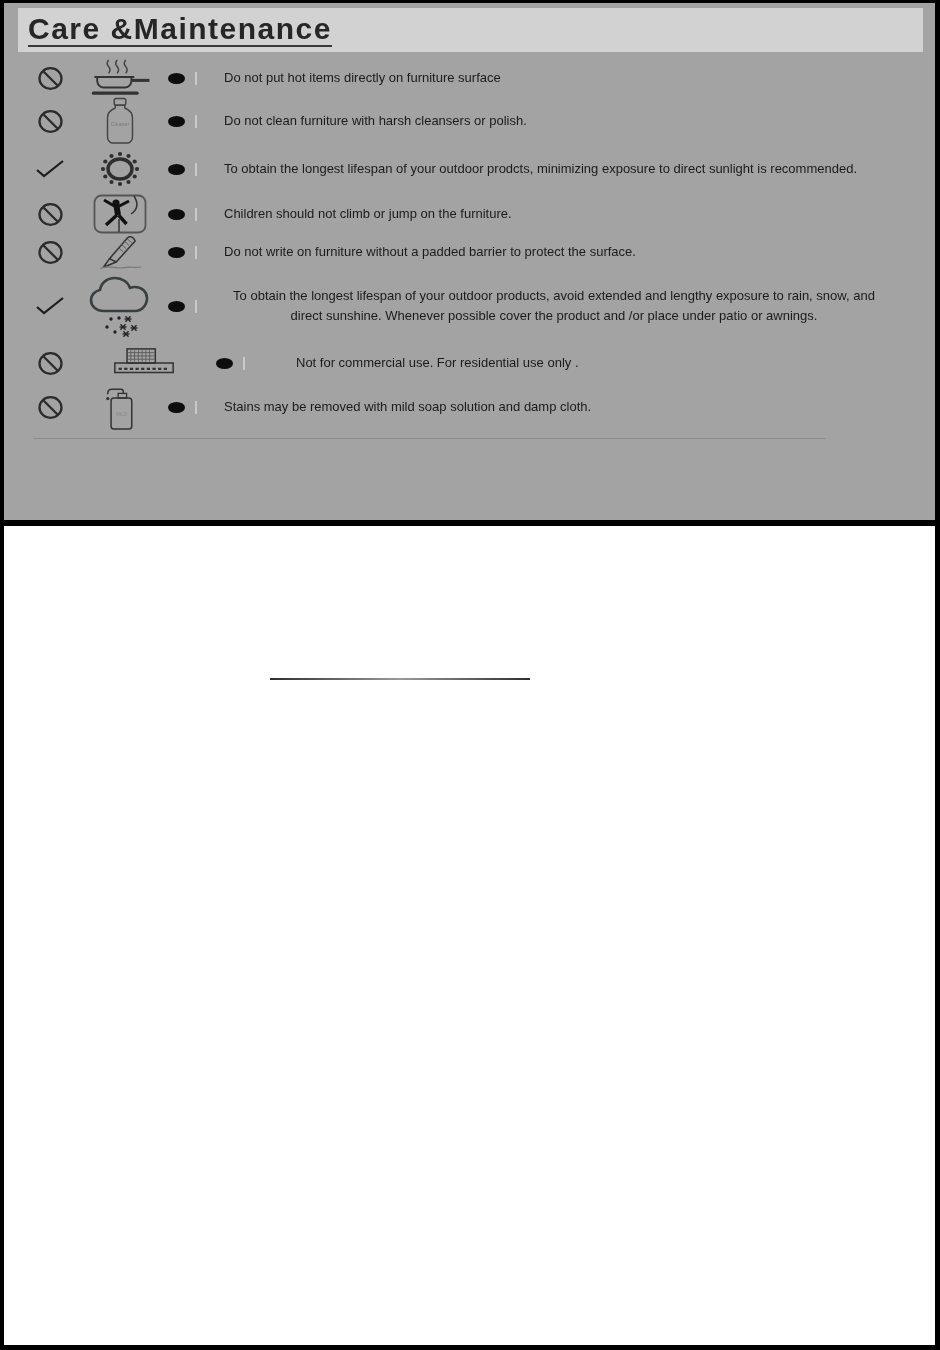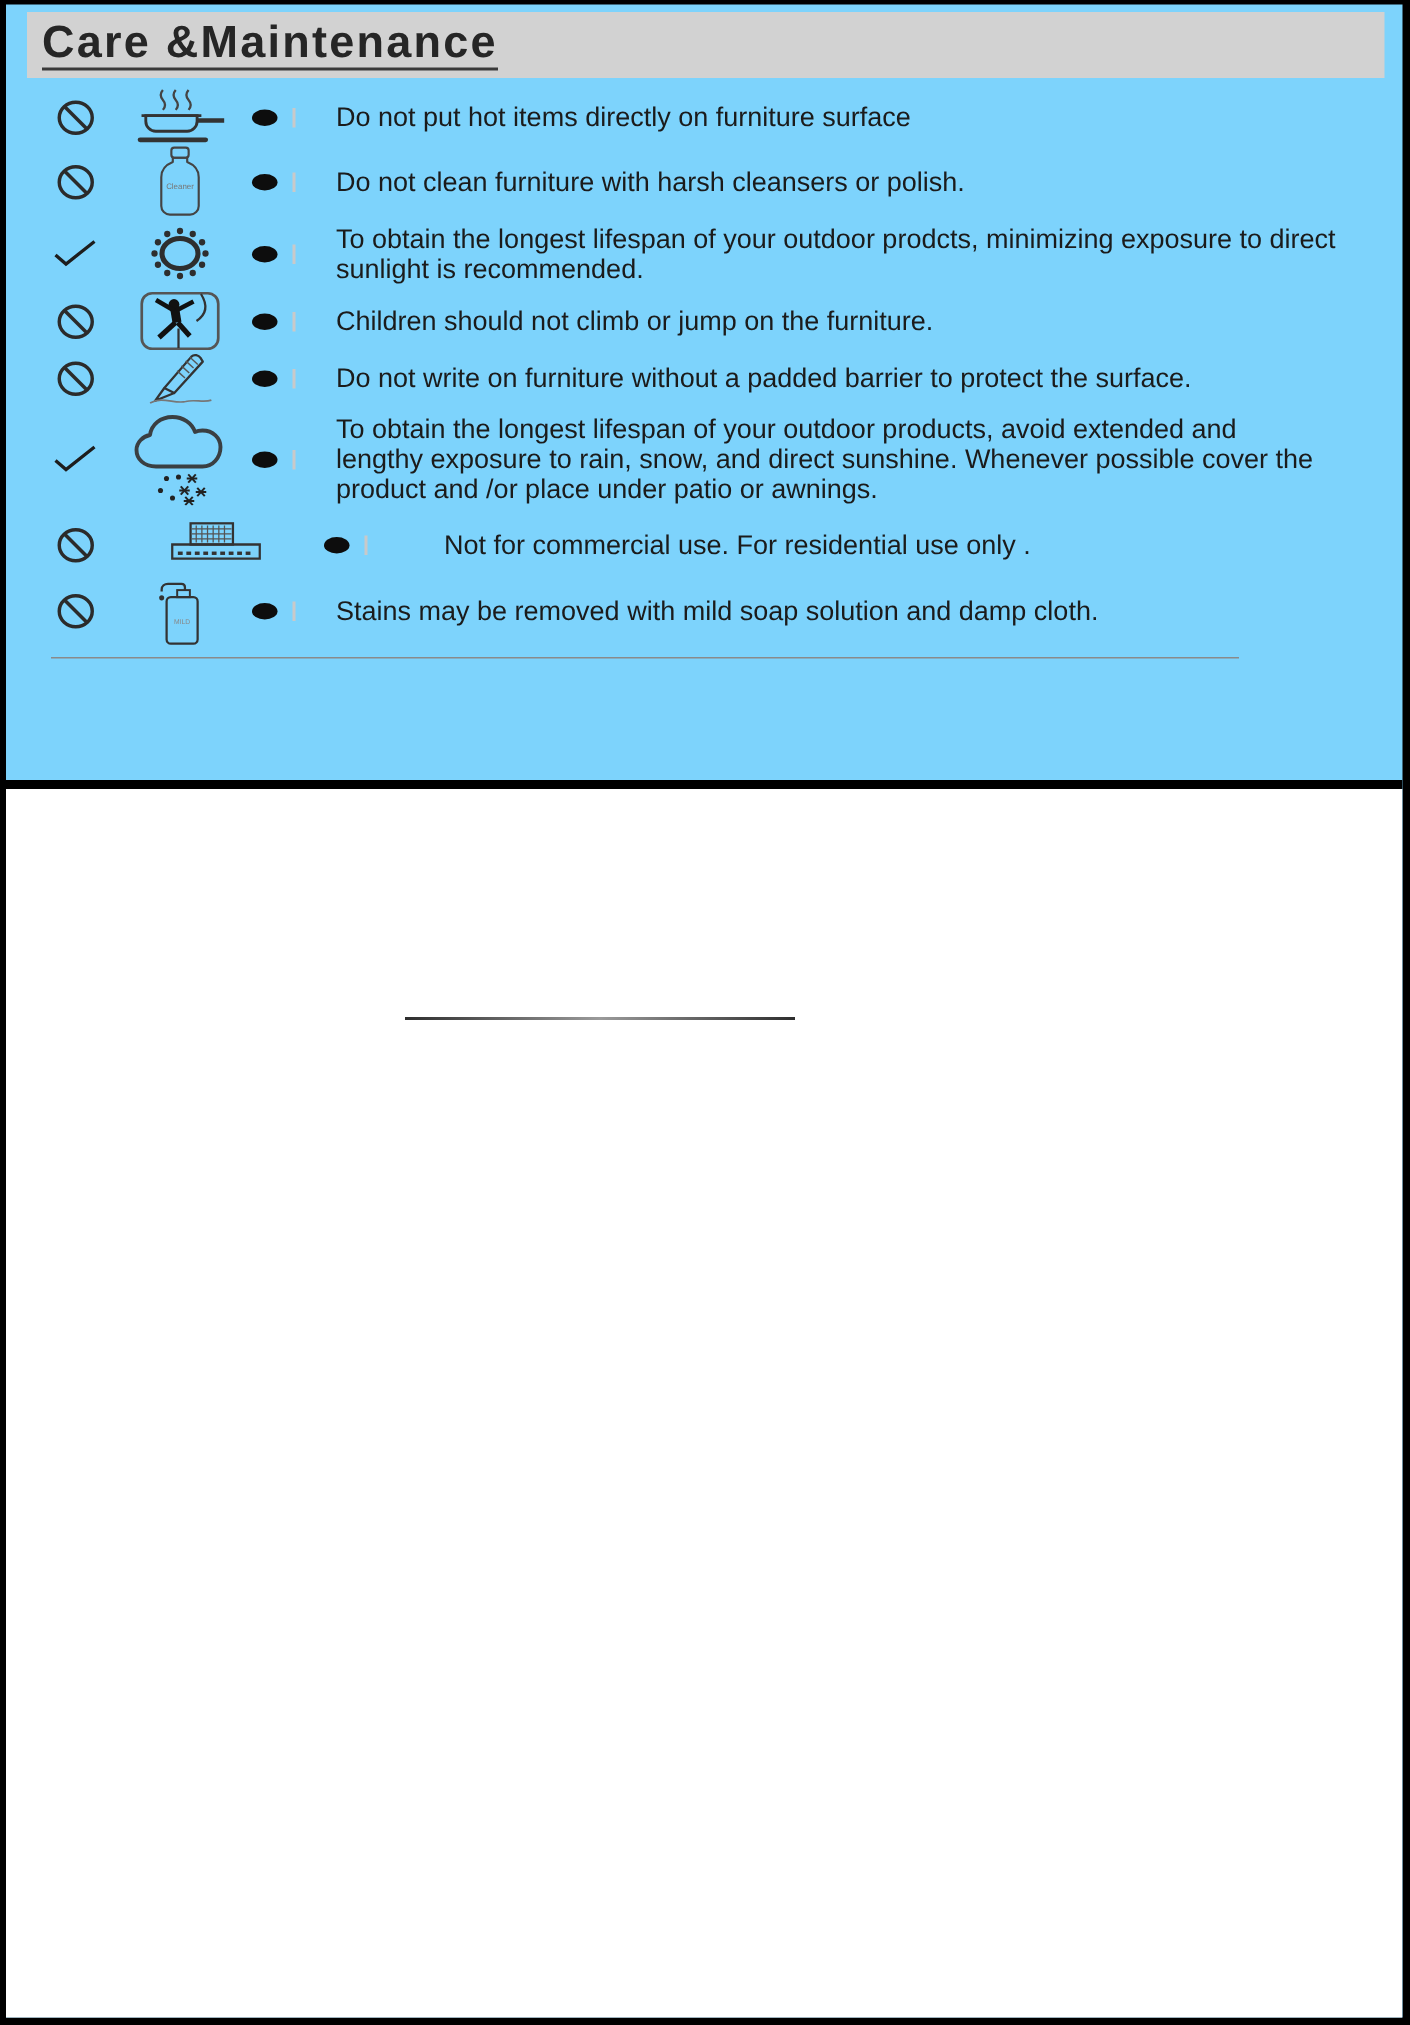--- a/index.html
+++ b/index.html
@@ -1,20 +1,20 @@
 <!DOCTYPE html>
 <html><head>
 <meta charset="utf-8">
 <style>
   html,body { margin:0; padding:0; background:#fff; }
   .page {
     position:relative;
     width:940px; height:1350px;
     box-sizing:border-box;
-    background:#7dd3fc;
+    background:#a3a3a3;
     border-left:4px solid #000;
     border-right:5px solid #000;
     border-top:3px solid #000;
     border-bottom:5px solid #000;
     font-family:"Liberation Sans", sans-serif;
     color:#1b1b1b;
     overflow:hidden;
   }
   .upper { height:512px; position:relative; }
   .header-bar {
@@ -37,23 +37,23 @@
   .care-row { display:flex; align-items:center; }
   .r1 { height:40px; } .r2 { height:46px;text-align:right; } .r3 { height:50px; }
   .r4 { height:40px;text-align:center; } .r5 { height:36px; } .r6 { height:72px; }
   .r7 { height:42px;gap:24px; } .r8 { height:46px; }
   .r9 { height:46px; margin-top:18px; }
   .col-sym { width:56px; display:flex; justify-content:center; align-items:center; flex:0 0 auto; }
   .col-icon { width:84px; display:flex; justify-content:center; align-items:center; flex:0 0 auto; }
   .col-bullet { width:62px; display:flex; align-items:center; padding-left:6px; box-sizing:border-box; flex:0 0 auto; }
   .bullet { width:17px; height:11px; background:#0d0d0d; border-radius:50%; display:inline-block; }
   .bullet-tick { width:2px; height:13px; background:#c9c9c9; margin-left:10px; display:inline-block; }
-  .item-text { font-size:18px; line-height:20px; color:#1b1b1b; }
+  .item-text { font-size:13px; line-height:20px; color:#1b1b1b; }
   .w-narrow  { max-width:700px; }
-  .w-narrow2 { max-width:660px; }
+  .w-narrow2 { max-width:660px;text-align:center; }
   .thin-divider { height:1px; background:#8a8a8a; width:792px; margin:8px 0 0 12px; }
   .thick-divider { height:6px; background:#000; width:100%; }
   .lower { position:relative; height:824px; background:#fff; }
   .separator-line {
     position:absolute; left:266px; top:152px;
     width:260px; height:2px;
     background:linear-gradient(90deg,#2e2e2e,#9a9a9a 50%,#2e2e2e);
   }
   svg { display:block; }
 </style>

